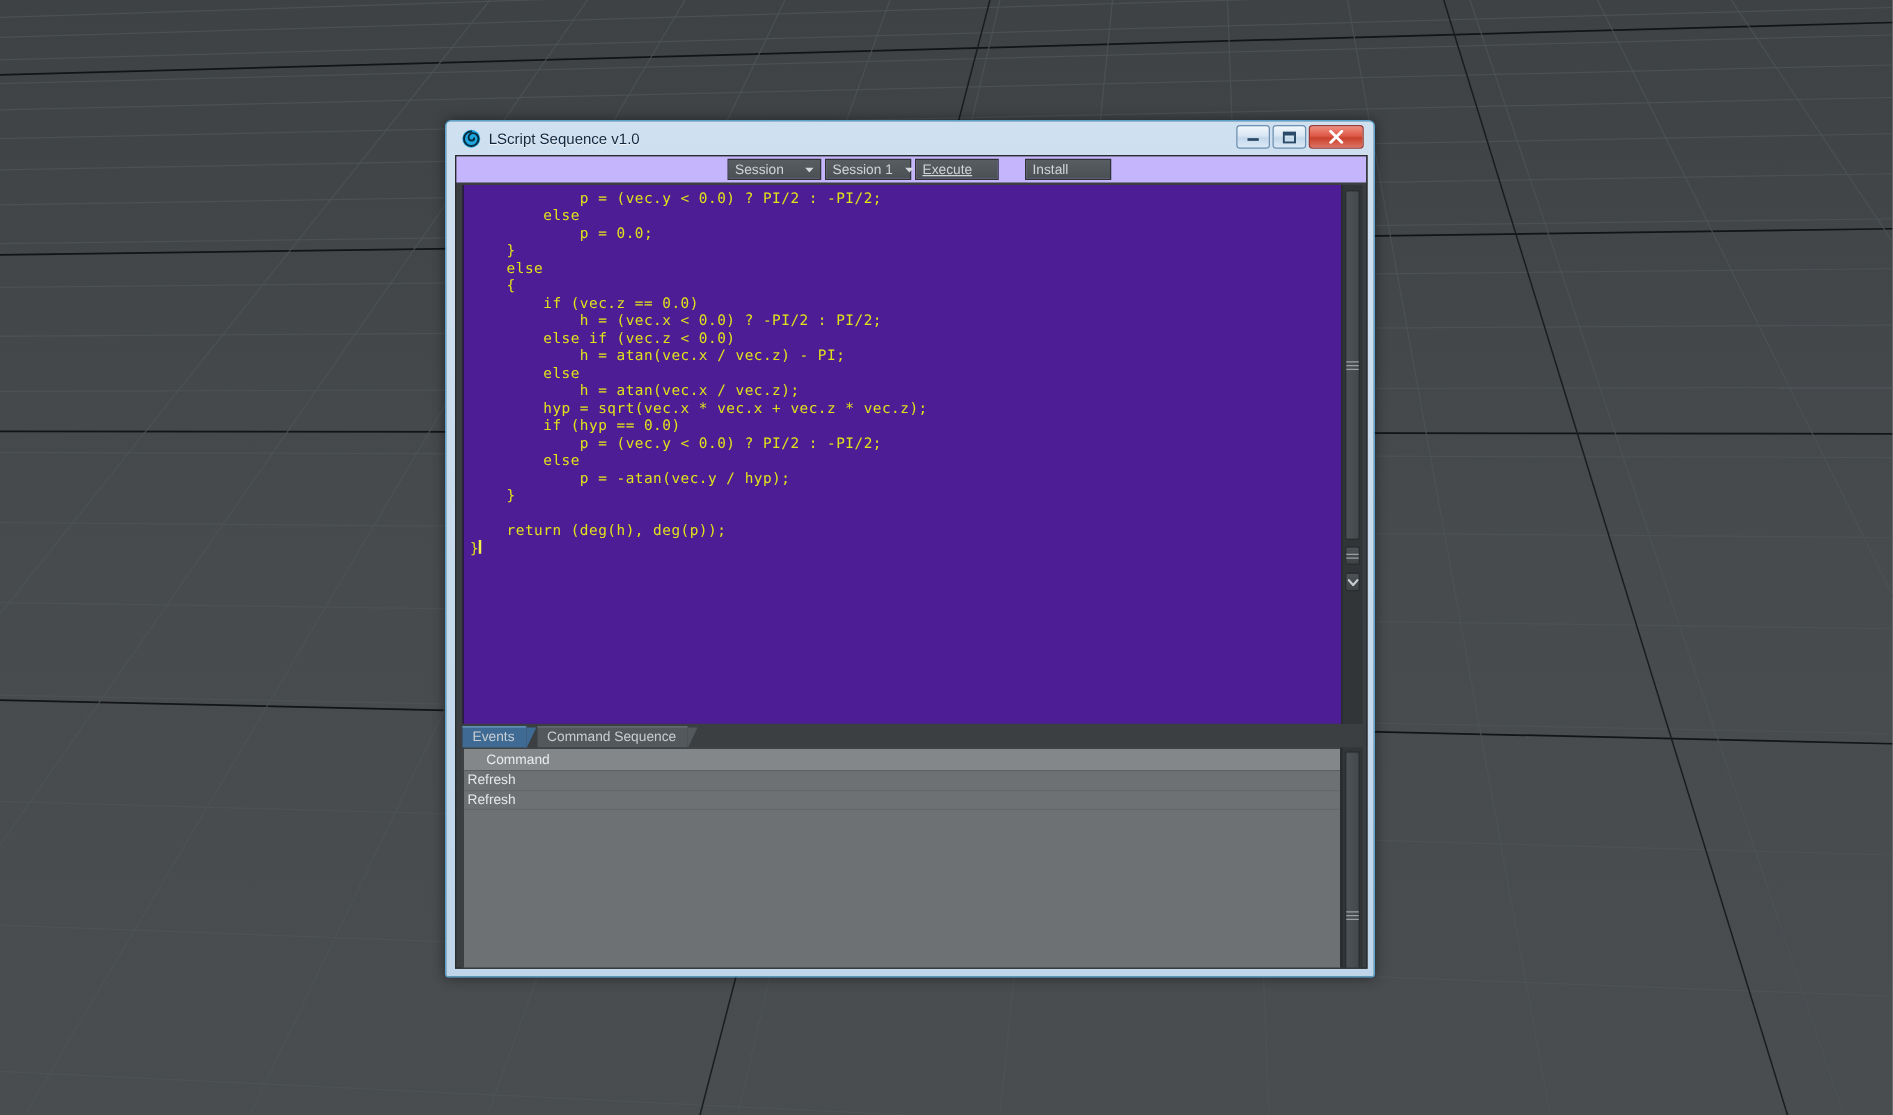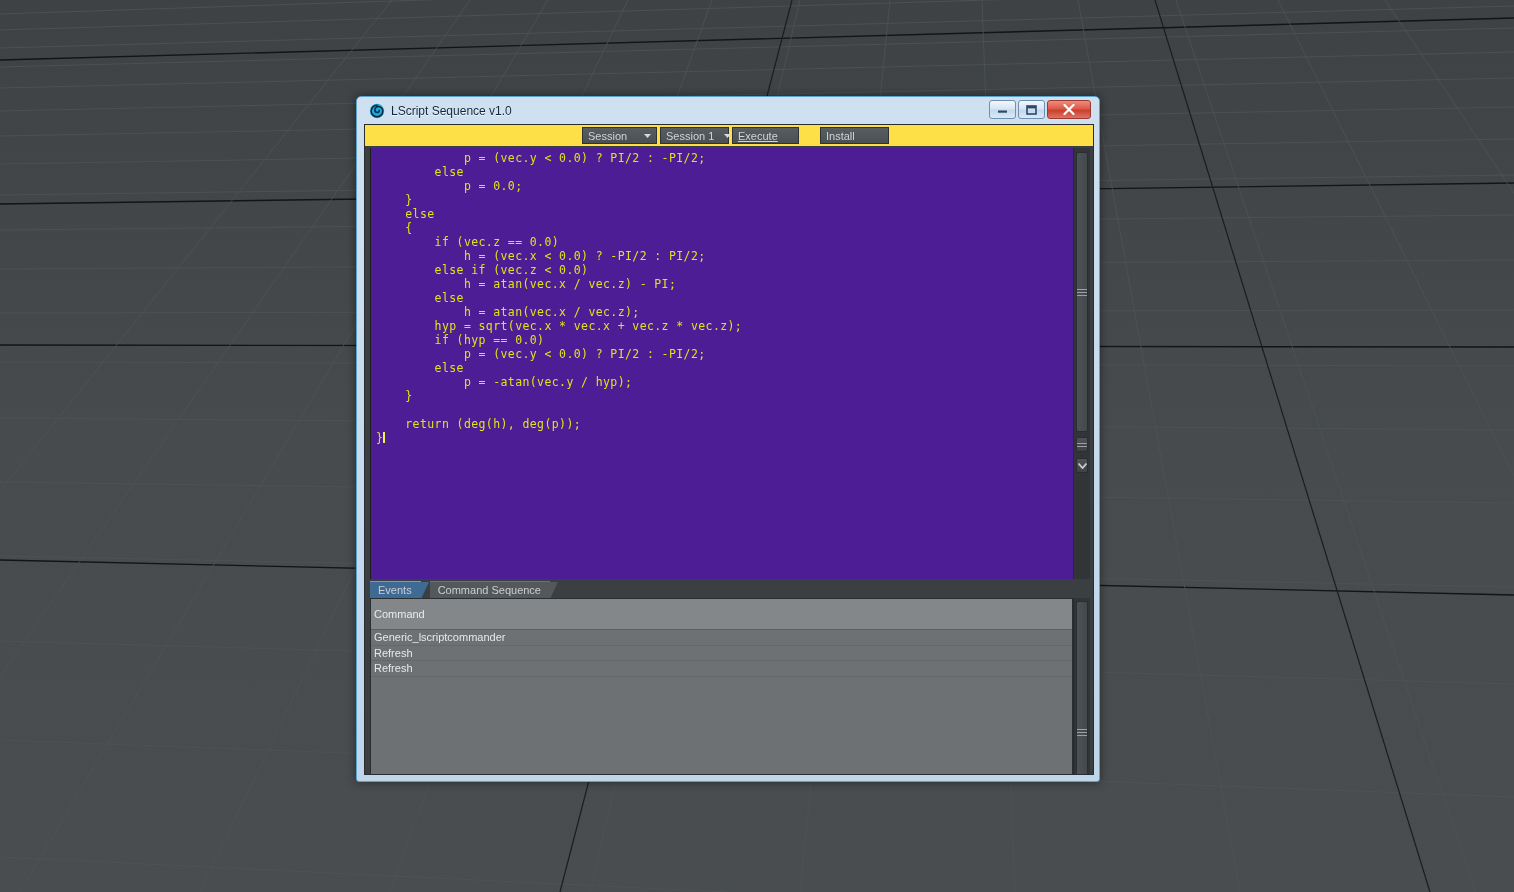--- a/index.html
+++ b/index.html
@@ -65,21 +65,21 @@
     left: 7px; top: 27px;
     width: 730px; height: 651px;
     background: #3b3f42;
     border: 1px solid #2a2d2f;
     overflow: hidden;
   }
 
   
   #toolbar {
     height: 21px; position: relative;
-    background: #fde047;
+    background: #c4b5fd;
     display: flex; align-items: flex-start;
     padding-top: 2px;
   }
   #toolbar-inner { display: flex; margin-left: 217px; gap: 3px; }
   .tbtn {
     height: 17px;
     background: linear-gradient(180deg,#585d61 0%,#4b5054 100%);
     border: 1px solid #2f3335;
     color: #cfd4d8; font-size: 11px;
     display: flex; align-items: center;
@@ -186,26 +186,26 @@
     width: 720px; height: 270px;
     display: flex;
   }
   #list-box {
     width: 703px; height: 100%;
     background: #6d7174;
     border: 1px solid #2b2e30;
     overflow: hidden;
   }
   #list-header {
-    height: 31px;
+    height: 18px;
     background: #83878a;
     border-bottom: 1px solid #5c6063;
     font-size: 11px; color: #e8ebee;
     display: flex; align-items: center;
-    padding-left: 3px;
+    padding-left: 18px;
   }
   .list-row {
     height: 15.5px;
     border-bottom: 1px solid #64686b;
     font-size: 11px; color: #e6e9ec;
     display: flex; align-items: center;
     padding-left: 3px;
   }
 </style>
 </head>
@@ -370,21 +370,20 @@
     </div>
 
     <div id="tabs">
       <div class="tab active">Events</div>
       <div class="tab">Command Sequence</div>
     </div>
 
     <div id="list-wrap">
       <div id="list-box">
         <div id="list-header">Command</div>
-        <div class="list-row">Generic_lscriptcommander</div>
         <div class="list-row">Refresh</div>
         <div class="list-row">Refresh</div>
       </div>
       <div class="vscroll">
         <div class="vthumb" style="top:3px;height:262px;">
           <span class="grip">
               <i></i>
               <i></i>
               <i></i>
             </span>

